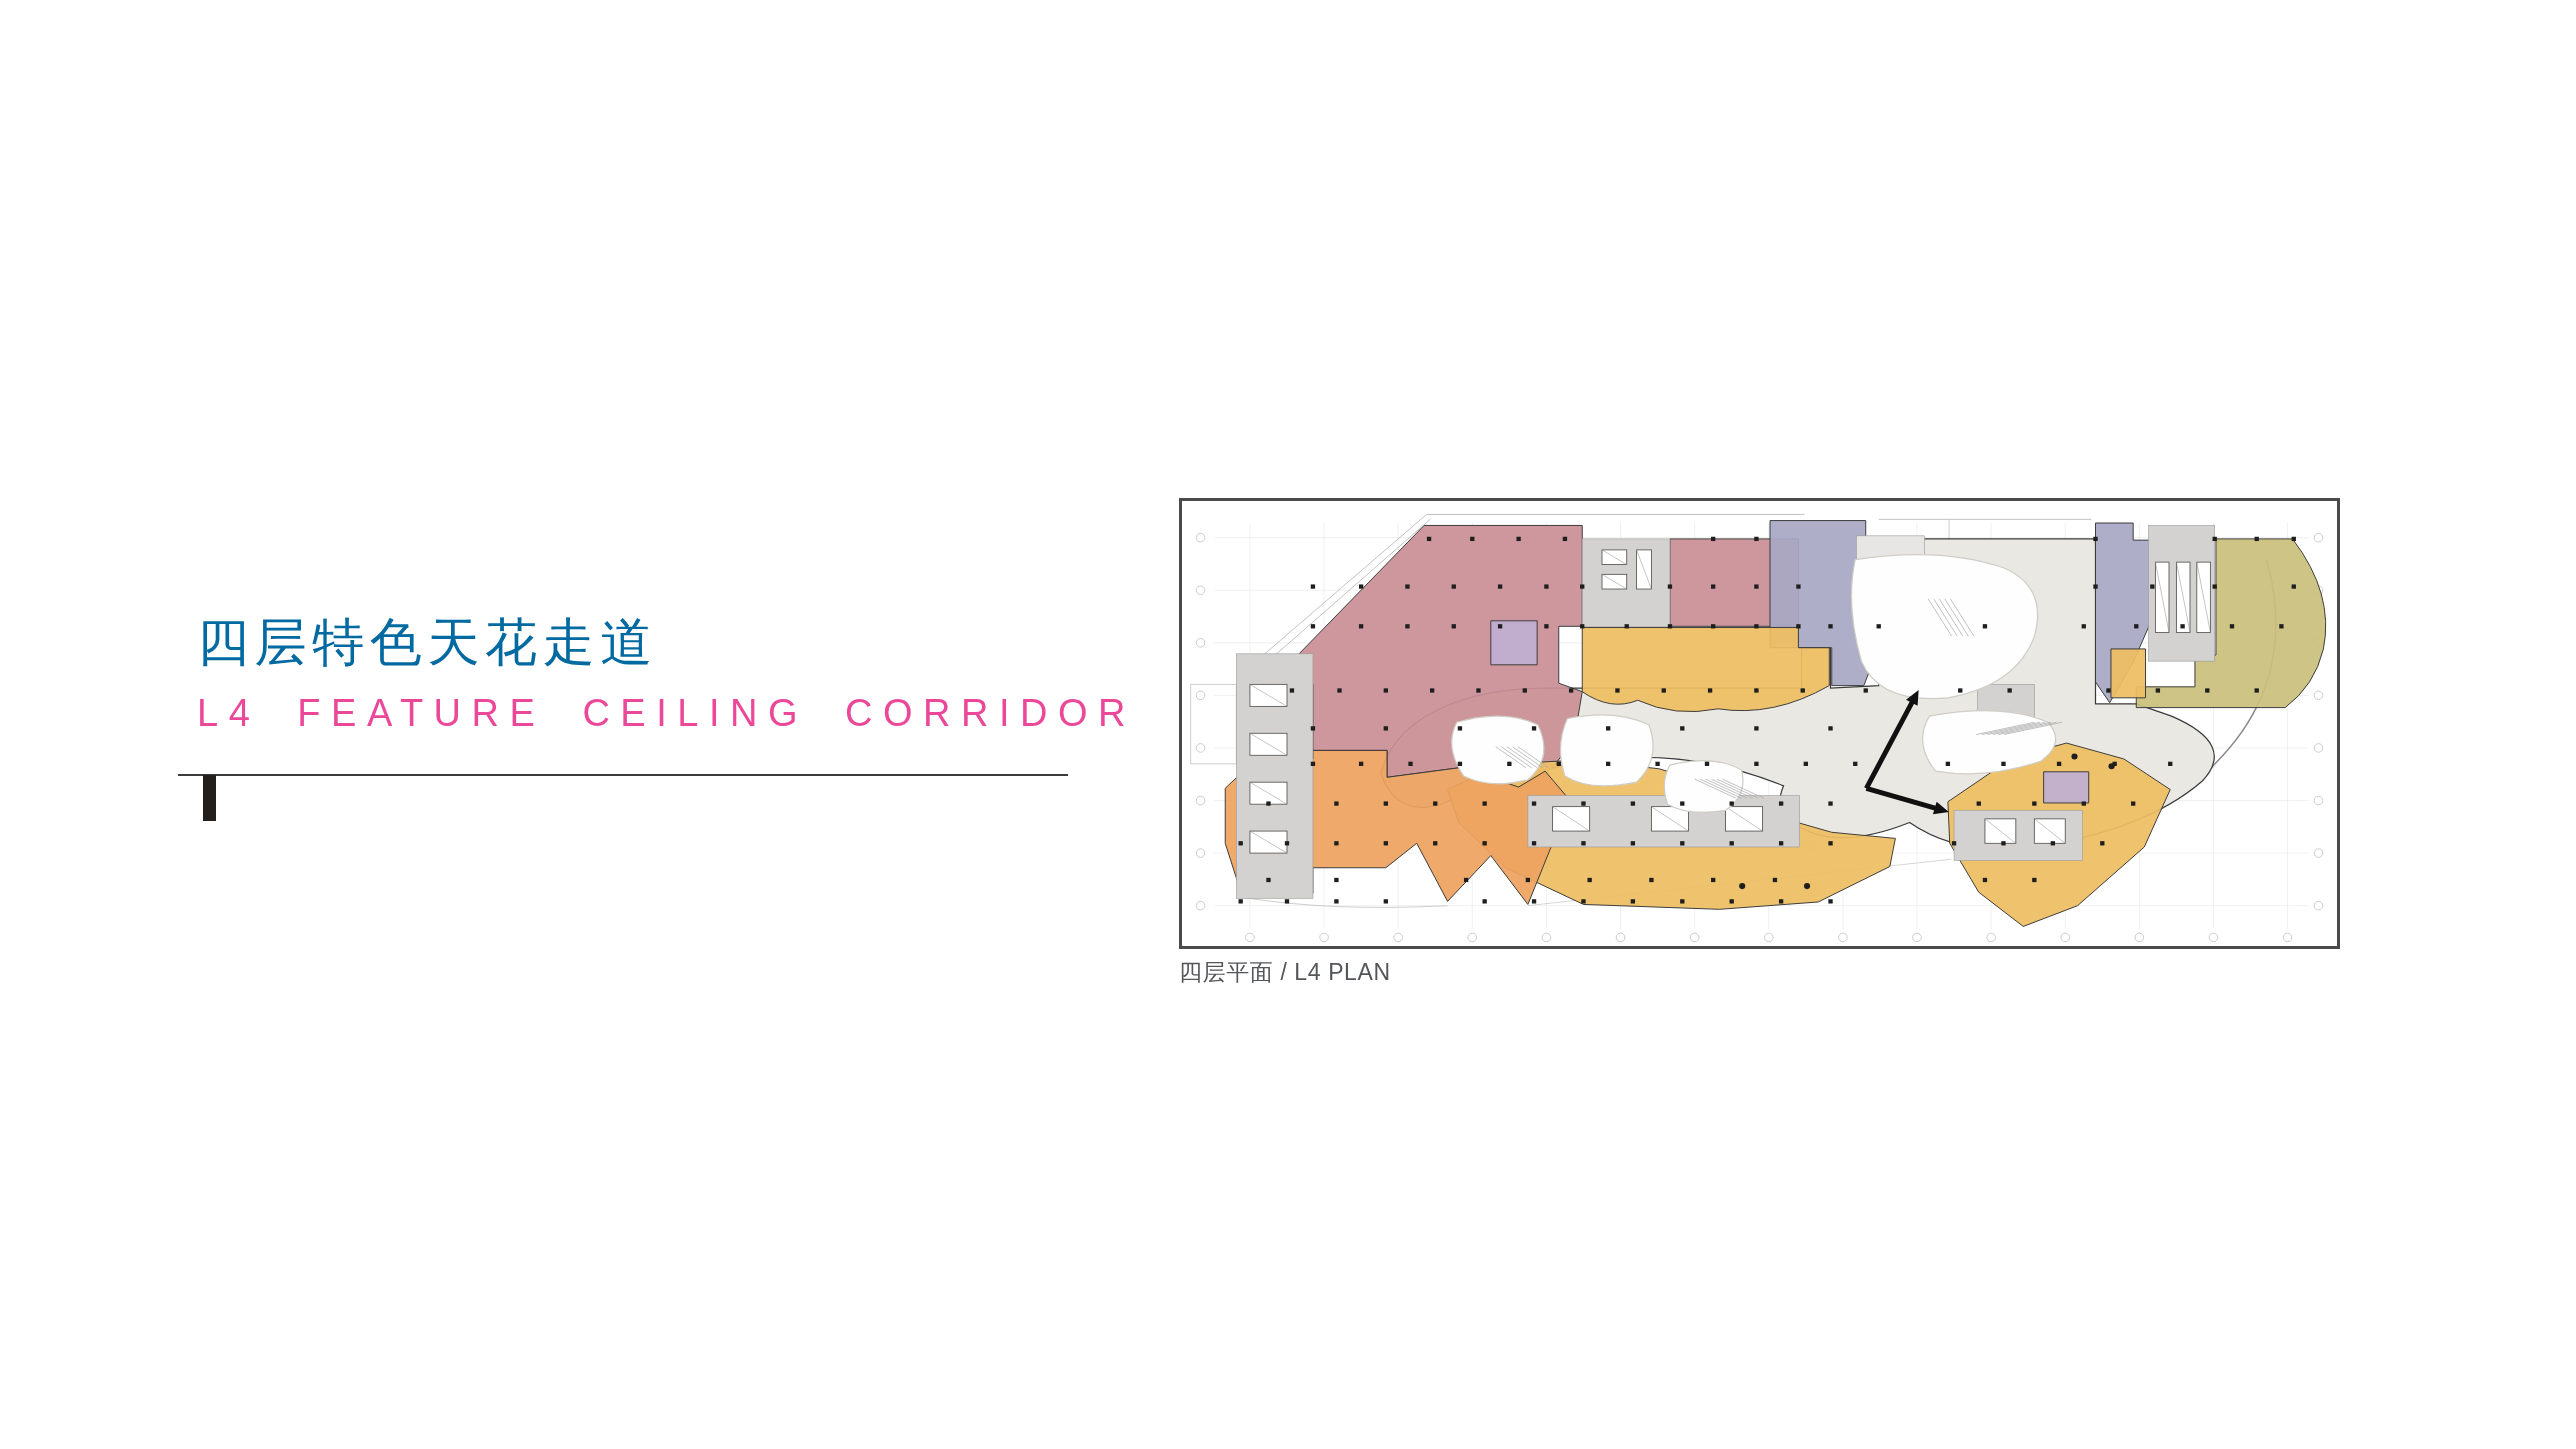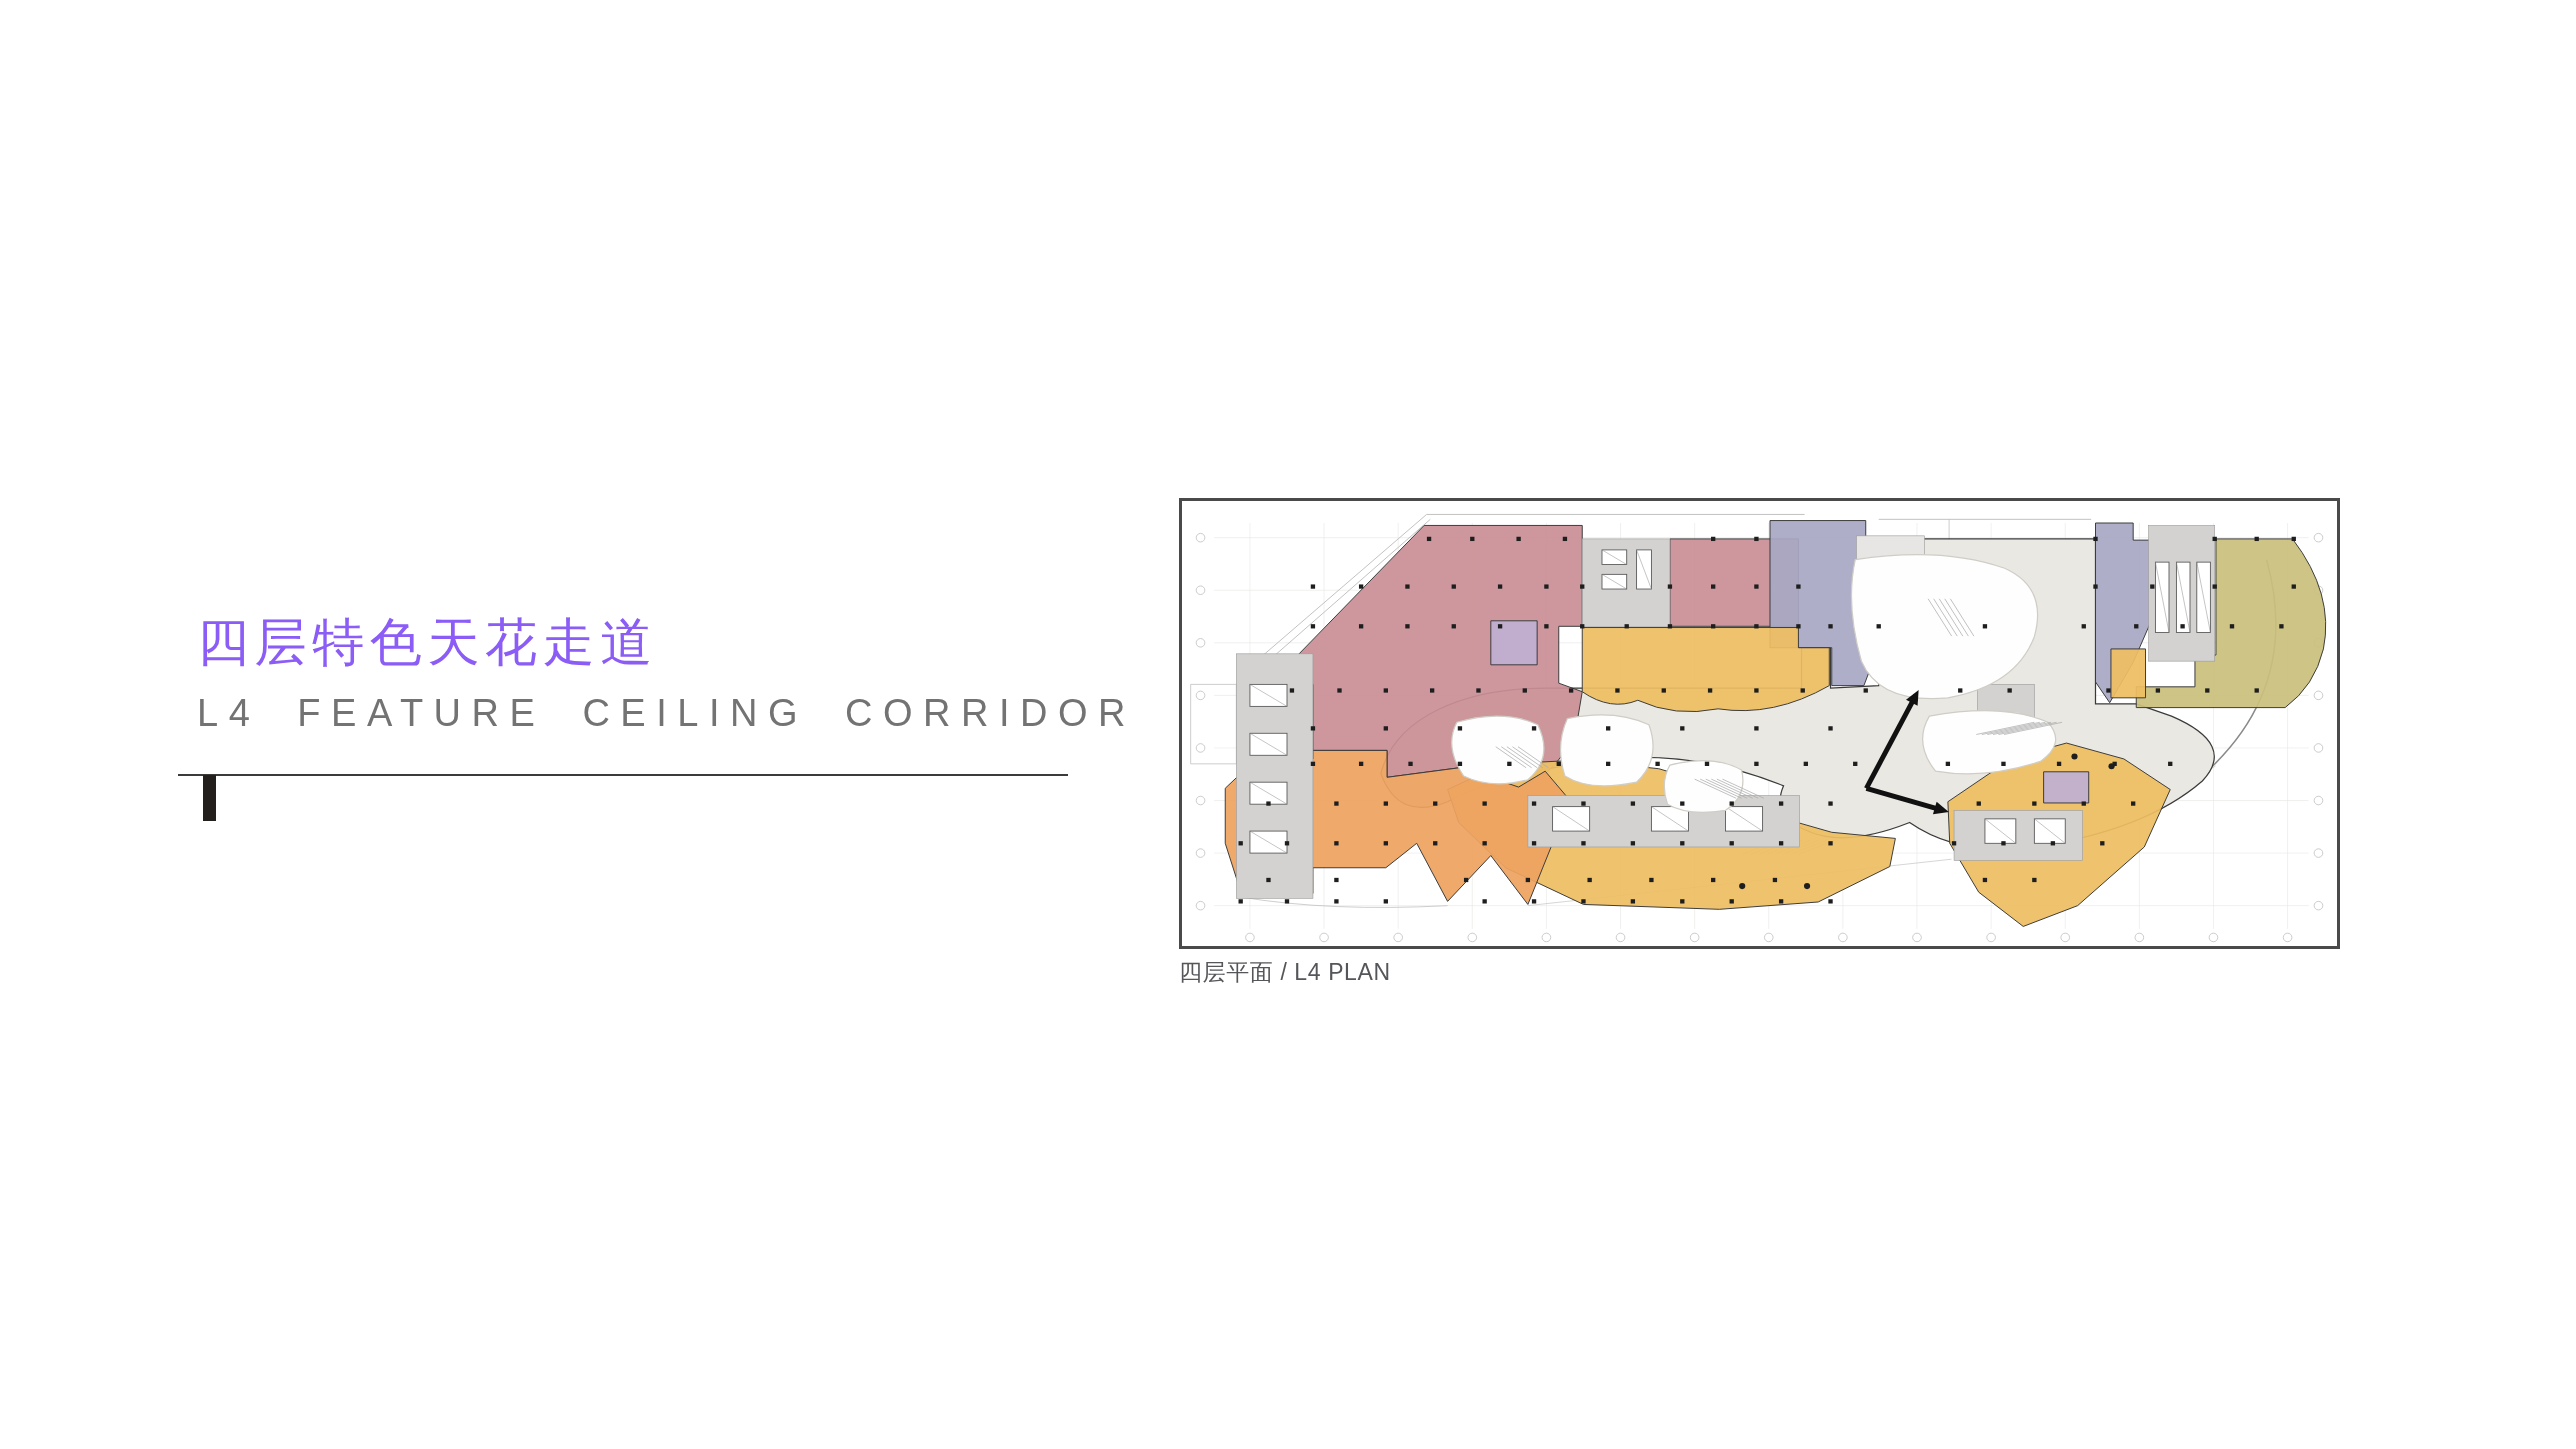--- a/index.html
+++ b/index.html
@@ -5,25 +5,25 @@
   html,body{margin:0;padding:0;background:#ffffff;}
   body{
     width:2576px;height:1449px;position:relative;overflow:hidden;
     font-family:"Liberation Sans","DejaVu Sans",sans-serif;
     -webkit-font-smoothing:antialiased;
   }
   .title-block{position:absolute;left:197px;top:615px;}
   .title-cn{
     font-family:"DejaVu Sans","Liberation Sans",sans-serif;
     font-size:52px;line-height:1.06;letter-spacing:5.6px;
-    font-weight:500;color:#8b5cf6;margin:0;white-space:nowrap;
+    font-weight:500;color:#0369a1;margin:0;white-space:nowrap;
   }
   .title-en{
     font-size:38px;line-height:1;letter-spacing:10.5px;word-spacing:16px;
-    font-weight:400;color:#737373;margin:0;margin-top:23.5px;
+    font-weight:400;color:#ec4899;margin:0;margin-top:23.5px;
     text-transform:uppercase;white-space:nowrap;
   }
   .title-rule{position:absolute;left:178px;top:774px;width:890px;height:1.9px;background:#3c3b39;}
   .title-tab{position:absolute;left:203px;top:775px;width:13px;height:46px;background:#231f1c;}
   .plan-frame{
     position:absolute;left:1179px;top:498px;width:1161px;height:451px;
     border:3.1px solid #4a4a4a;box-sizing:border-box;background:#ffffff;
   }
   .plan-frame svg{display:block;width:100%;height:100%;}
   .plan-caption{

